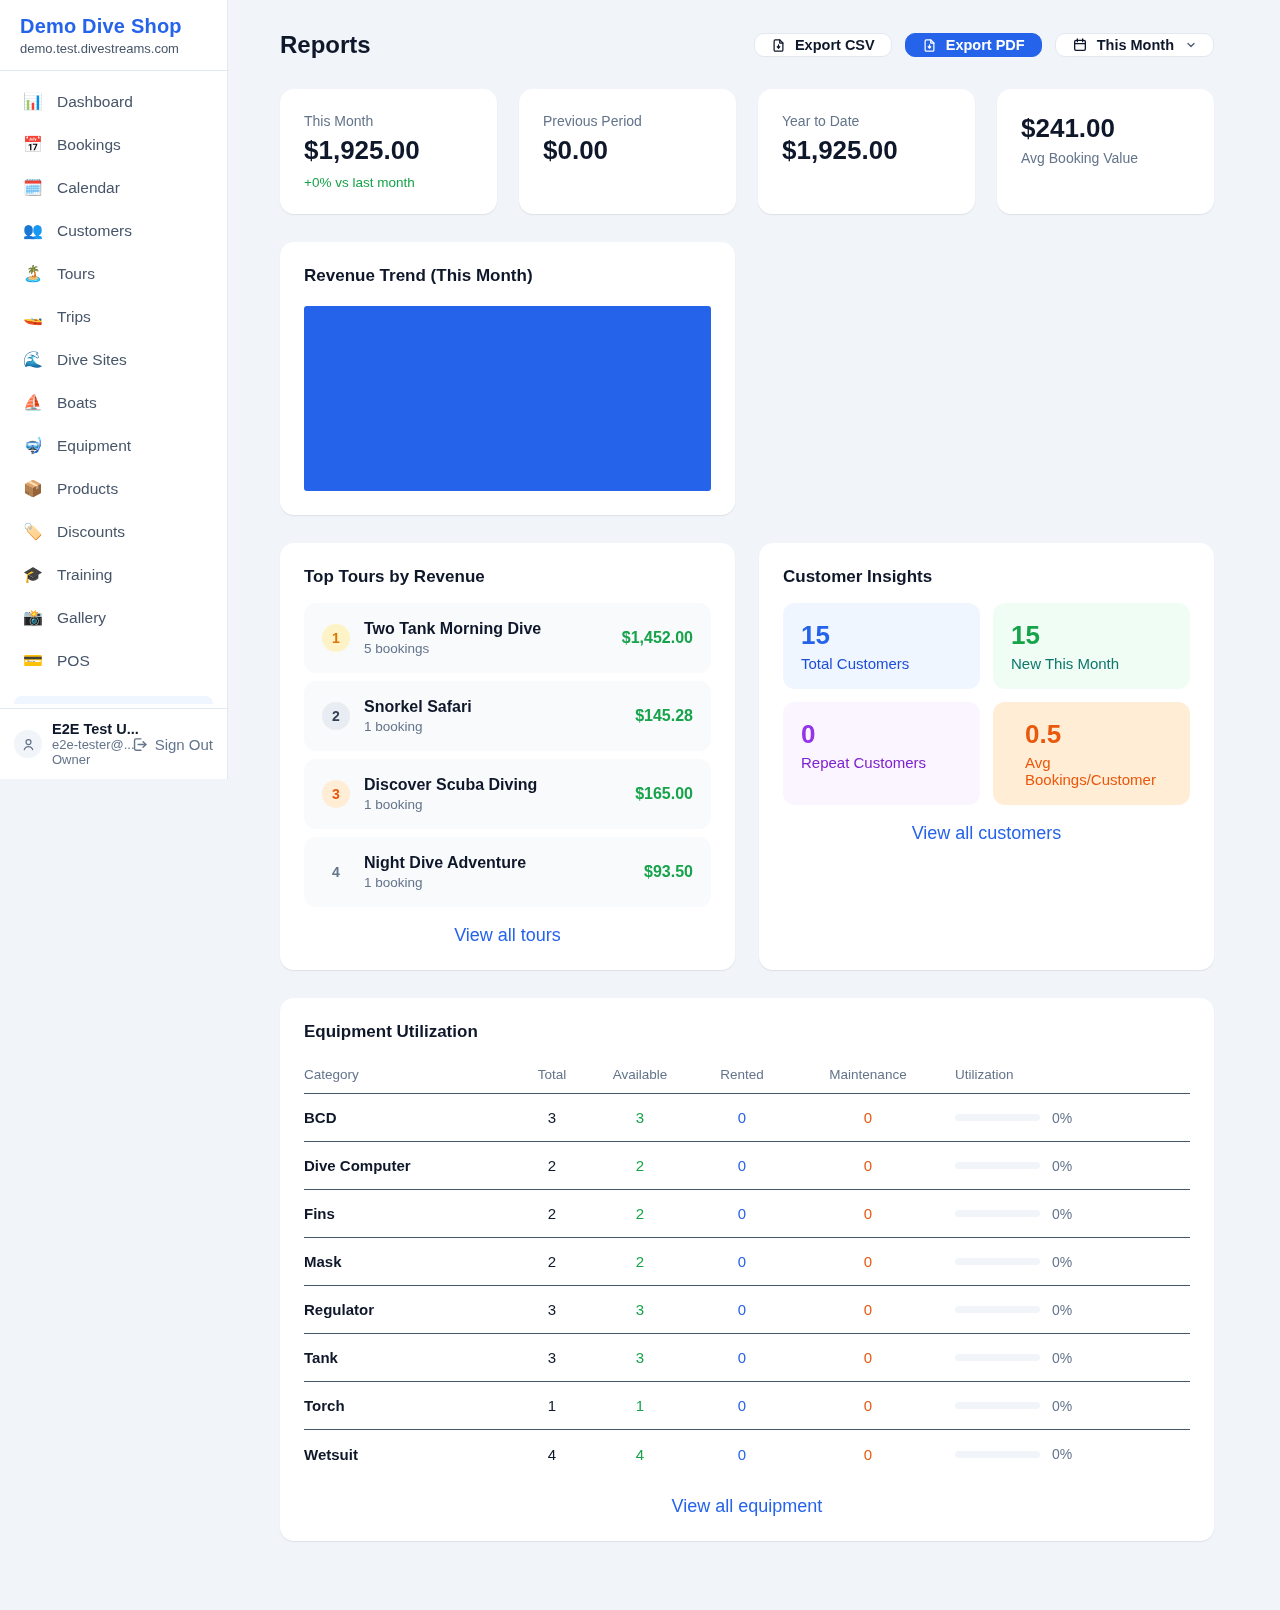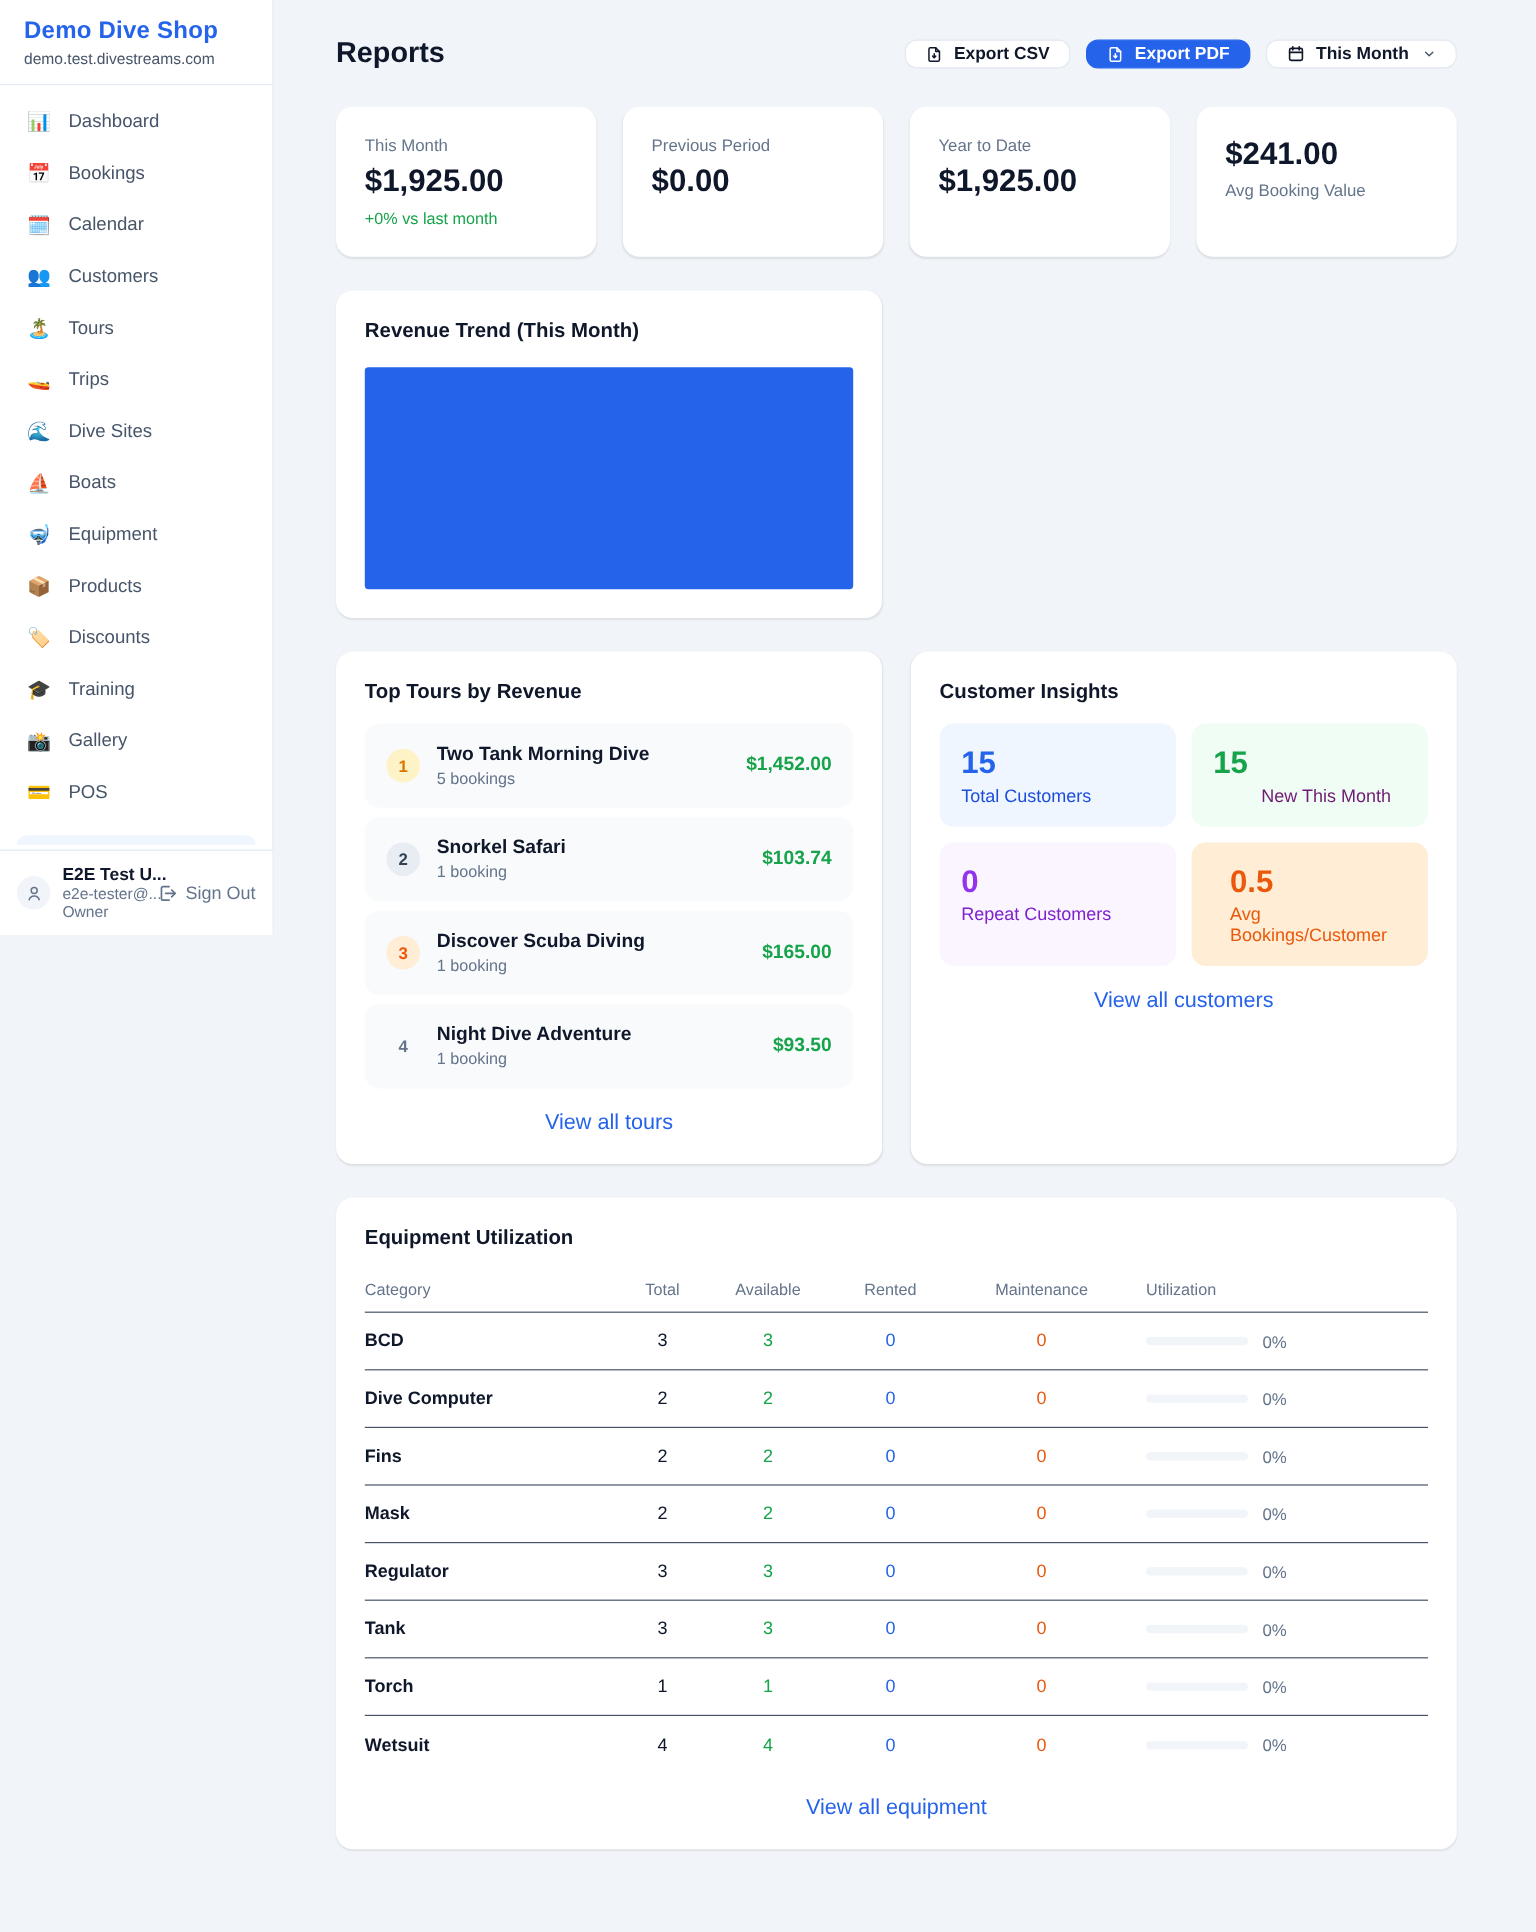--- a/index.html
+++ b/index.html
@@ -104,21 +104,21 @@
   .tour-name { font-size:16px; font-weight:700; color:#0f172a; }
   .tour-bookings { font-size:13.5px; color:#64748b; margin-top:3px; }
   .tour-revenue { font-size:16px; font-weight:800; color:#16a34a; }
   .view-all { display:block; margin:18px auto 0; text-align:center; color:#2563eb; font-size:18px; cursor:pointer; text-decoration:none; }
   
   .tiles { margin-top:16px; display:grid; grid-template-columns:1fr 1fr; gap:13px; }
   .tile { border-radius:12px; padding:17px 18px; min-height:84px; }
   .tile .t-value { font-size:26px; font-weight:800; }
   .tile .t-label { font-size:15px; margin-top:4px; }
   .tile.t-blue { background:#eff6ff; } .tile.t-blue .t-value { color:#2563eb; } .tile.t-blue .t-label { color:#1d4ed8; }
-  .tile.t-green { background:#f0fdf4; } .tile.t-green .t-value { color:#16a34a; } .tile.t-green .t-label { color:#701a75;margin-left:40px; }
+  .tile.t-green { background:#f0fdf4; } .tile.t-green .t-value { color:#16a34a; } .tile.t-green .t-label { color:#0f766e; }
   .tile.t-purple { background:#faf5ff; } .tile.t-purple .t-value { color:#9333ea; } .tile.t-purple .t-label { color:#7e22ce; }
   .tile.t-orange { background:#ffedd5;padding-left:32px; } .tile.t-orange .t-value { color:#ea580c; } .tile.t-orange .t-label { color:#ea580c; }
   
   .equip-card { margin-bottom:0; }
   .etable { margin-top:14px; }
   .erow {
     display:grid; grid-template-columns:200px 96px 80px 124px 128px 1fr;
     align-items:center; min-height:48px;
   }
   .erow.head { min-height:38px; border-bottom:1px solid #475569; color:#64748b; font-size:13.5px; }
@@ -301,21 +301,21 @@
             <div class="tour-bookings">5 bookings</div>
           </div>
           <span class="tour-revenue">$1,452.00</span>
         </div>
         <div class="tour-row">
           <span class="rank r2">2</span>
           <div class="tour-info">
             <div class="tour-name">Snorkel Safari</div>
             <div class="tour-bookings">1 booking</div>
           </div>
-          <span class="tour-revenue">$103.74</span>
+          <span class="tour-revenue">$145.28</span>
         </div>
         <div class="tour-row">
           <span class="rank r3">3</span>
           <div class="tour-info">
             <div class="tour-name">Discover Scuba Diving</div>
             <div class="tour-bookings">1 booking</div>
           </div>
           <span class="tour-revenue">$165.00</span>
         </div>
         <div class="tour-row">

